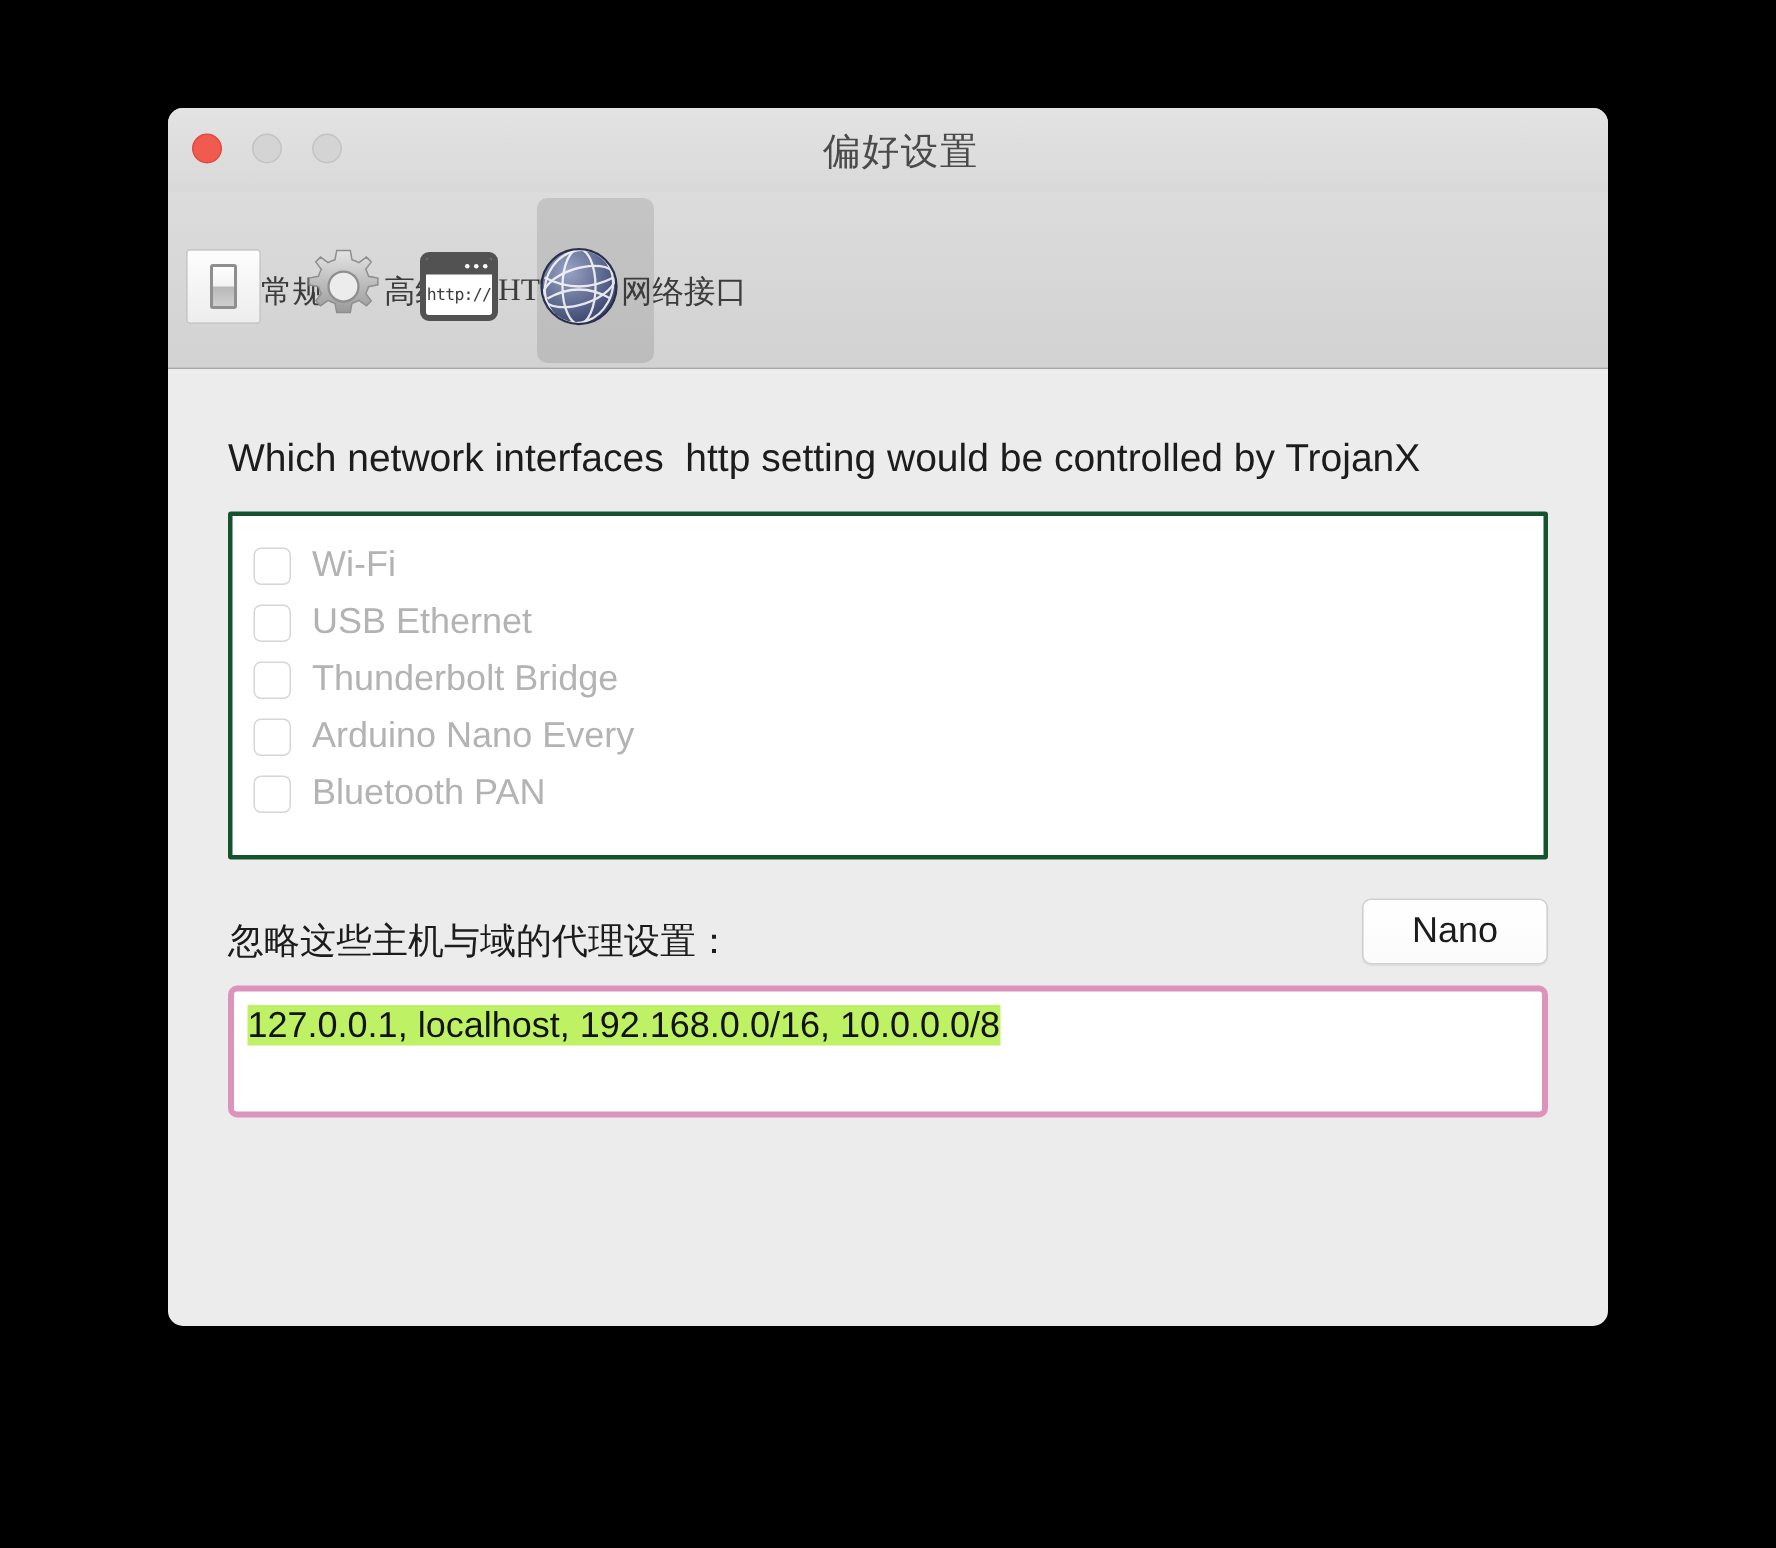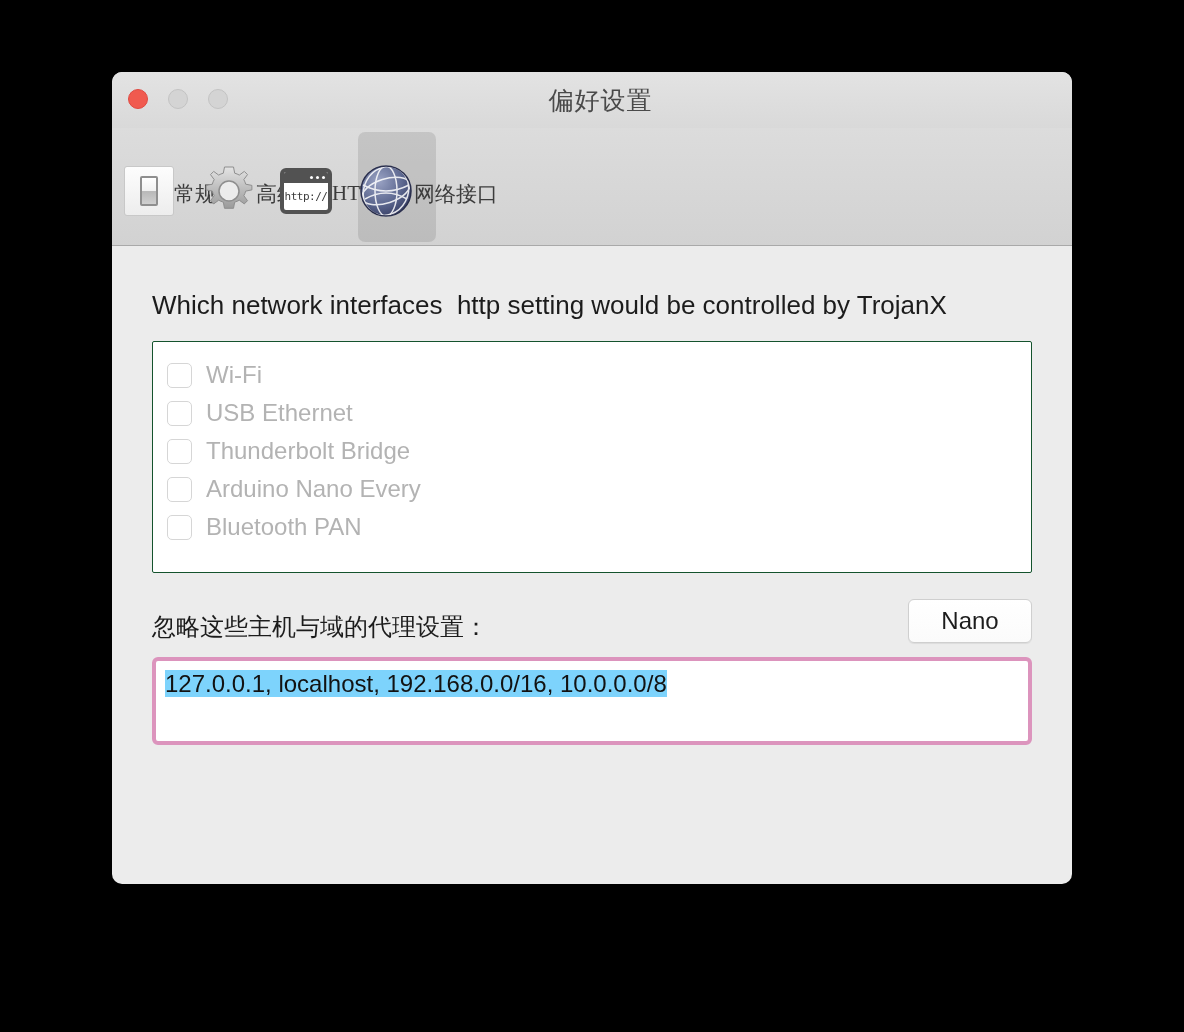--- a/index.html
+++ b/index.html
@@ -184,21 +184,21 @@
     border-width: 0 3px 3px 0;
     transform: rotate(42deg);
   }
   .auto-label { font-size: 26px; color: #1c1c1c; }
 
   
   .iface-list {
     margin-top: 20px;
     height: 232px;
     background: #ffffff;
-    border: 1px solid #14532d;
+    border: 3px solid #14532d;
     border-radius: 2px;
     padding: 14px 0 0 14px;
     box-sizing: border-box;
   }
   .iface-row {
     display: flex;
     align-items: center;
     gap: 14px;
     height: 38px;
   }
@@ -244,21 +244,21 @@
     height: 88px;
     background: #ffffff;
     border: 4px solid #dc94bd;
     border-radius: 6px;
     padding: 8px 9px;
     box-sizing: border-box;
   }
   .bypass-text {
     font-size: 24px;
     color: #121212;
-    background: #7dd3fc;
+    background: #bef264;
     display: inline;
     line-height: 1.25;
   }
 </style>
 </head>
 <body>
 
 <div class="window">
 
   <div class="titlebar">

